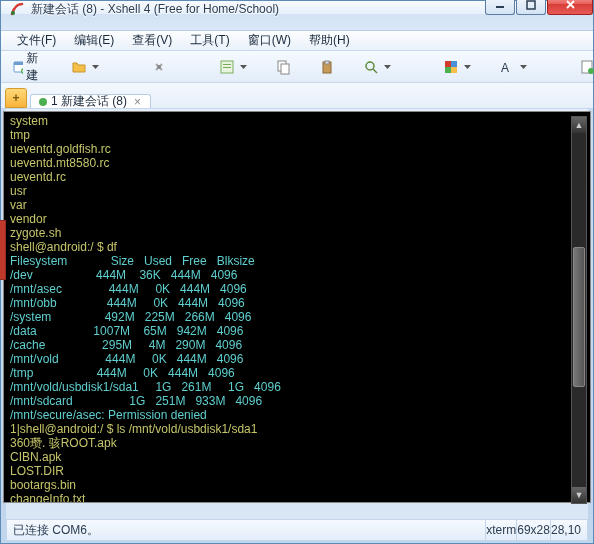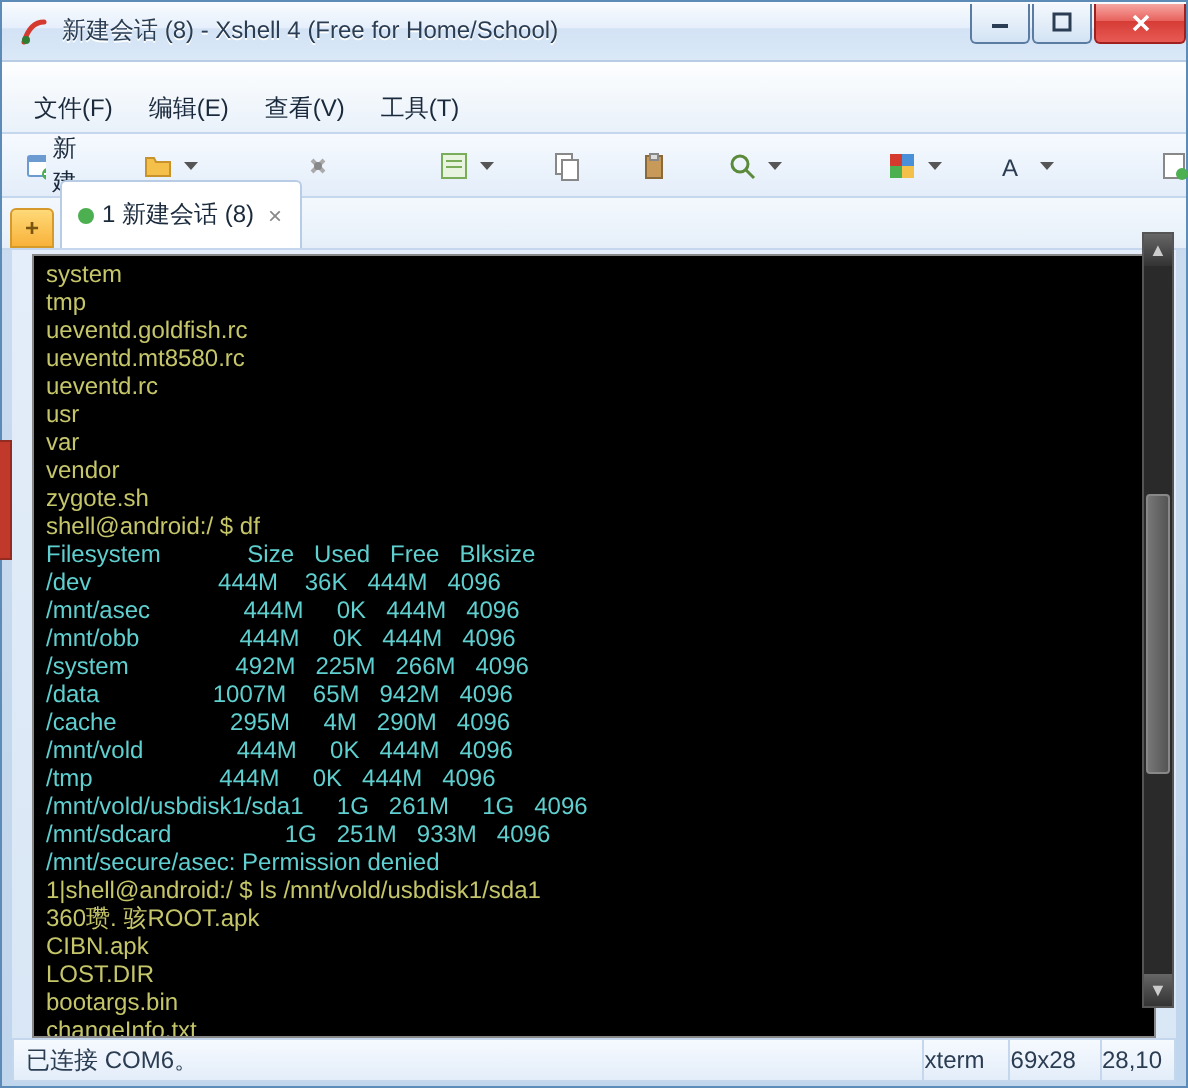--- a/index.html
+++ b/index.html
@@ -1,40 +1,40 @@
 <!DOCTYPE html>
 <html><head>
 <meta charset="utf-8">
 <style>
 *{margin:0;padding:0;box-sizing:border-box;font-family:"Microsoft YaHei","Segoe UI",Tahoma,sans-serif;font-size:12px}
 body{background:#d4e4f4;width:594px;height:544px;overflow:hidden;position:relative}
 .window{width:594px;height:544px;background:linear-gradient(180deg,#e8f0fb 0%,#d8e6f5 100%);border:1px solid #5c8bb8;box-shadow:0 0 0 5px rgba(100,150,200,.2) inset}
-.titlebar{height:30px;background:linear-gradient(180deg,#f9fbfe 0%,#e5effb 45%,#d3e3f5 46%,#dae8f7 100%);display:flex;align-items:center;padding:0 0 0 8px;border-bottom:1px solid #b8cde5}
+.titlebar{height:30px;background:linear-gradient(180deg,#f9fbfe 0%,#e5effb 45%,#d3e3f5 46%,#dae8f7 100%);display:flex;align-items:flex-start;padding:0 0 0 8px;border-bottom:1px solid #b8cde5}
 .titlebar .app-icon{width:16px;height:16px;margin-right:6px;display:flex;align-items:center;justify-content:center}
 .titlebar .title{color:#2b3d52;flex:1;text-shadow:0 1px 0 #fff}
 .winbtns{display:flex;height:22px;margin-top:-6px}
 .winbtn{width:30px;height:20px;margin-left:1px;border:1px solid #5a7ca3;border-top:none;display:flex;align-items:center;justify-content:center;background:linear-gradient(180deg,#f4f8fd,#d3e3f4);border-radius:0 0 3px 3px}
 .winbtn.close{width:46px;background:linear-gradient(180deg,#f7a6a2 0%,#e8615c 45%,#d63c36 46%,#e85a54 100%);border-color:#a02020}
 .winbtn svg{display:block}
-.menubar{height:36px;background:linear-gradient(180deg,#fdfefe,#e9f1fa);display:flex;align-items:flex-end;padding:0 8px;gap:2px;border-bottom:1px solid #c5d7ec}
+.menubar{height:20px;background:linear-gradient(180deg,#fdfefe,#e9f1fa);display:flex;align-items:center;padding:0 8px;gap:2px;border-bottom:1px solid #c5d7ec}
 .menubar .menuitem{padding:3px 8px;color:#1a2a3c;cursor:default}
 .toolbar{height:32px;background:linear-gradient(180deg,#f6faff 0%,#e3edf9 100%);display:flex;align-items:center;padding:0 6px;gap:18px;border-bottom:1px solid #c5d7ec}
 .tbtn{height:24px;display:inline-flex;align-items:center;padding:0 4px;gap:3px;border:1px solid transparent;border-radius:3px;cursor:default}
 .tbtn .lbl{color:#1a2a3c}
 .tsep{width:1px;height:22px;background:#b8cde5;margin:0 3px}
 .dd{width:7px;height:4px;margin-left:2px}
 .tabbar{height:26px;background:linear-gradient(180deg,#f3f8fd,#e6eff9);display:flex;align-items:flex-end;padding:0 4px;border-bottom:1px solid #c5d7ec}
 .newtab{width:22px;height:20px;background:linear-gradient(180deg,#ffd978,#f8b23a);border:1px solid #d69a2a;border-radius:3px 3px 0 0;display:flex;align-items:center;justify-content:center;color:#7a5510;font-weight:bold;margin-right:3px}
-.tab{height:34px;background:#fff;border:1px solid #b8cde5;border-bottom:none;border-radius:3px 3px 0 0;display:flex;align-items:center;padding:0 6px 0 8px;gap:4px}
+.tab{height:14px;background:#fff;border:1px solid #b8cde5;border-bottom:none;border-radius:3px 3px 0 0;display:flex;align-items:center;padding:0 6px 0 8px;gap:4px}
 .tab .dot{width:8px;height:8px;background:#4caf50;border-radius:50%}
 .tab .t{color:#1a2a3c}
 .tab .tx{color:#888;padding:0 3px;cursor:default}
-.terminal{background:#000;color:#c5c56a;font-family:"Consolas","Courier New",monospace;font-size:12px;line-height:14px;padding:2px 6px;height:392px;overflow:hidden;border:1px solid #888;margin:2px 15px;white-space:pre}
+.terminal{background:#000;color:#c5c56a;font-family:"Consolas","Courier New",monospace;font-size:12px;line-height:14px;padding:2px 6px;height:392px;overflow:hidden;border:1px solid #888;margin:2px 2px;white-space:pre}
 .terminal .cy{color:#5fcfcf}
-.statusbar{position:absolute;bottom:3px;left:6px;right:6px;height:22px;background:linear-gradient(180deg,#f6faff,#e3edf9);border:1px solid #c5d7ec;display:flex;align-items:center;padding:0 6px;gap:12px;color:#2b3d52}
+.statusbar{position:absolute;bottom:3px;left:6px;right:6px;height:22px;background:linear-gradient(180deg,#f6faff,#e3edf9);border:1px solid #c5d7ec;display:flex;align-items:center;padding:0 6px;gap:0;color:#2b3d52}
 .statusbar .sp{flex:1}
 .statusbar .cell{border-left:1px solid #c5d7ec;padding:0 0;height:100%;display:flex;align-items:center}
 .watermark{position:absolute;bottom:8px;right:14px;color:#fff;font-size:13px;text-shadow:0 0 3px #000,0 0 3px #000;pointer-events:none}
 .scroll-track{position:absolute;right:7px;top:116px;width:16px;height:388px;background:#2a2a2a;border:1px solid #555}
 .scroll-arrow{height:16px;background:linear-gradient(180deg,#666,#333);display:flex;align-items:center;justify-content:center;color:#ccc;font-size:9px}
 .scroll-thumb{position:absolute;left:1px;right:1px;top:130px;height:140px;background:linear-gradient(90deg,#777,#555);border:1px solid #888;border-radius:2px}
 .left-strip{position:absolute;left:-1px;top:220px;width:7px;height:60px;background:#c0392b;border:1px solid #922b21}
 </style>
 </head>
 <body>
@@ -65,20 +65,22 @@
           </svg>
         </div>
     </div>
   </div>
 
   <div class="menubar">
     <span class="menuitem">文件(F)</span>
     <span class="menuitem">编辑(E)</span>
     <span class="menuitem">查看(V)</span>
     <span class="menuitem">工具(T)</span>
+    <span class="menuitem">窗口(W)</span>
+    <span class="menuitem">帮助(H)</span>
   </div>
 
   <div class="toolbar">
     <div class="tbtn">
       <svg width="16" height="16">
           <rect x="2" y="3" width="12" height="10" rx="1" fill="#fff" stroke="#6b9bd1"></rect>
           <rect x="2" y="3" width="12" height="3" fill="#6b9bd1"></rect>
           <circle cx="12" cy="12" r="3" fill="#4caf50"></circle>
           <path d="M12 10v4M10 12h4" stroke="#fff" stroke-width="1"></path>
         </svg>

